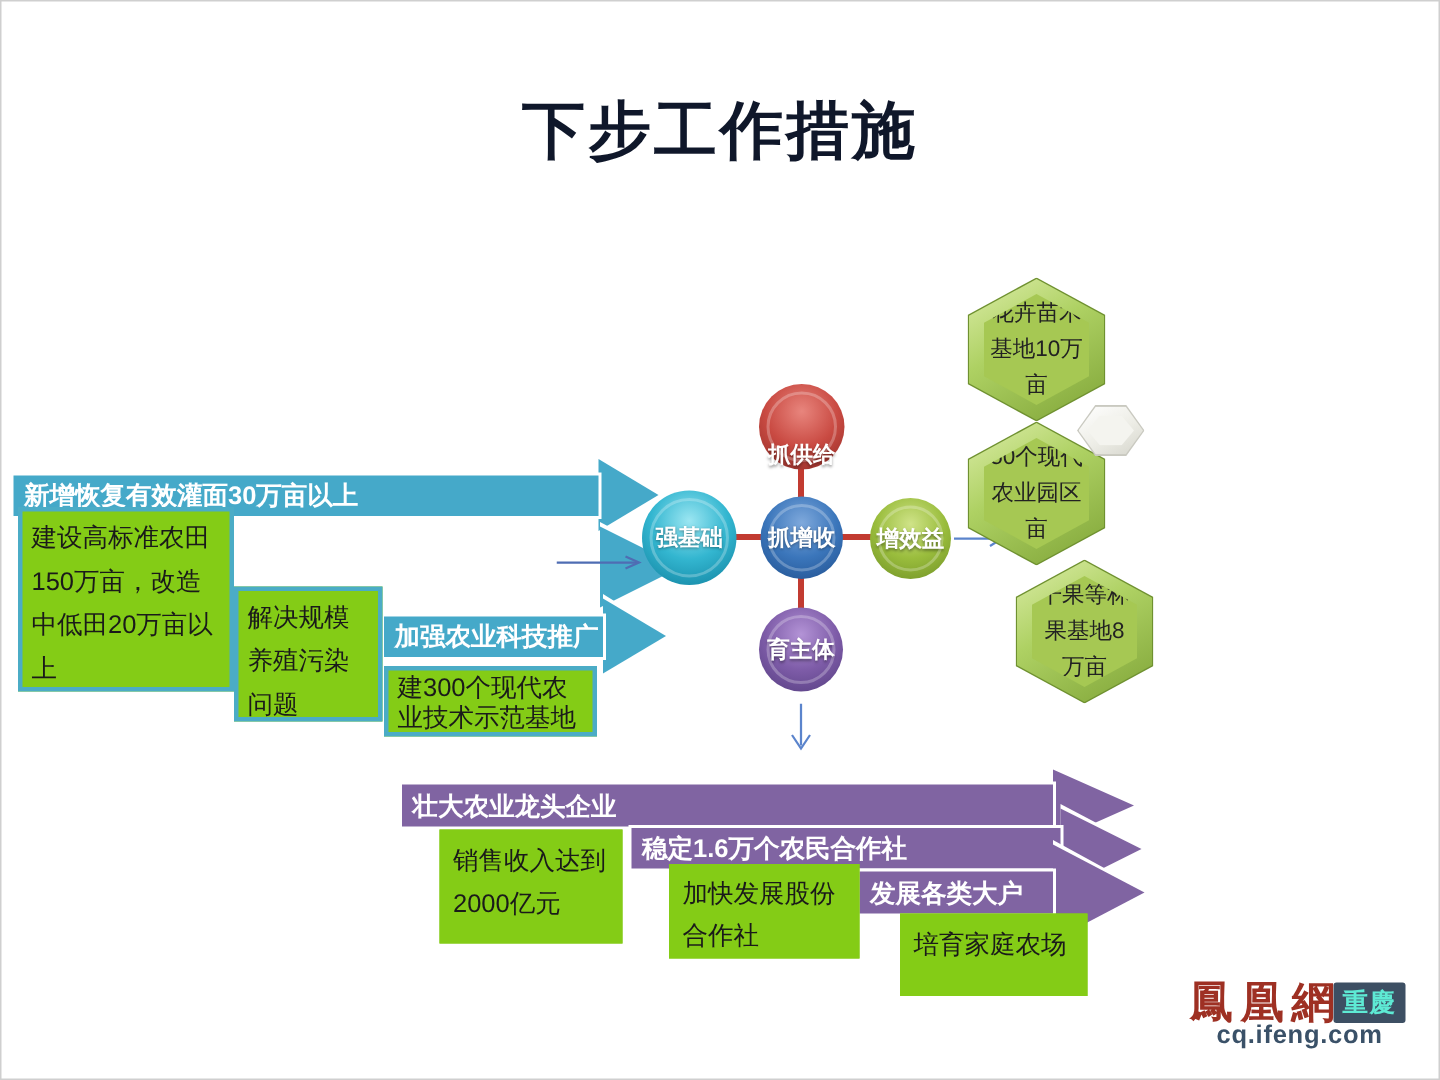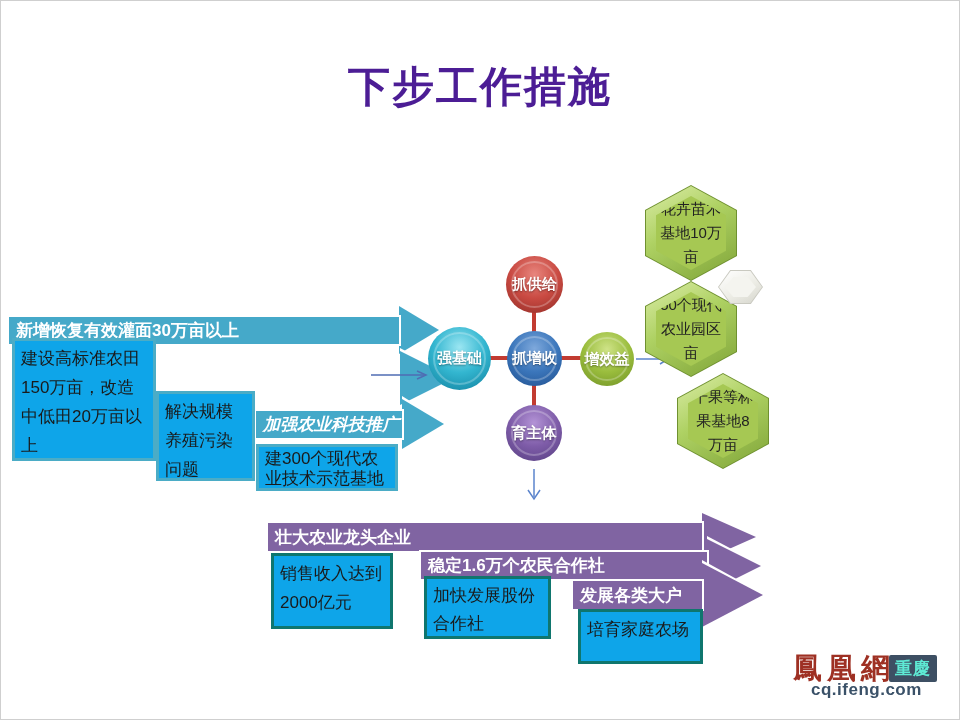--- a/index.html
+++ b/index.html
@@ -1,19 +1,19 @@
 <!DOCTYPE html>
 <html><head>
 <meta charset="utf-8">
 <style>
   html,body{margin:0;padding:0;background:#fff;}
   .slide{position:relative;width:958px;height:718px;border:1px solid #cfcfcf;background:#fff;
          font-family:"Liberation Sans",sans-serif;overflow:hidden;}
   .title{position:absolute;left:0;top:58px;width:100%;text-align:center;margin:0;
-         font-size:42px;font-weight:600;color:#4c1d95;letter-spacing:2px;}
+         font-size:42px;font-weight:600;color:#0f172a;letter-spacing:2px;}
 
   
   .arr{position:absolute;inset:0;pointer-events:none;}
   .a1{z-index:5}.a2{z-index:6}.a3{z-index:7}.p1{z-index:8}.p2{z-index:9}.p3{z-index:10}
   .bd{position:absolute;display:flex;align-items:center;color:#fff;font-weight:bold;font-size:17px;
       padding-left:7px;white-space:nowrap;box-shadow:0 0 0 2px #fff;box-sizing:border-box;}
   .teal .bd{background:#45A9C9;}
   .purp .bd{background:#8064A2;}
   .hd,.hdo{position:absolute;width:0;height:0;border-style:solid;border-color:transparent;}
   .teal .hd{border-left-color:#45A9C9;}
@@ -21,59 +21,59 @@
   .hdo{border-left-color:#fff;}
 
   .a1 .bd{left:8px;top:316px;width:390px;height:27px;}
   .a1 .hdo{left:398px;top:302px;border-width:27px 0 27px 43px;}
   .a1 .hd{left:398px;top:305px;border-width:24px 0 24px 40px;}
 
   .a2 .bd{left:155px;top:363px;width:244px;height:27px;}
   .a2 .hdo{left:399px;top:347px;border-width:30px 0 30px 57px;}
   .a2 .hd{left:399px;top:350px;border-width:27px 0 27px 54px;}
 
-  .a3 .bd{left:255px;top:410px;width:146px;height:27px;font-style:italic;}
+  .a3 .bd{left:255px;top:410px;width:146px;height:27px;}
   .a3 .hdo{left:401px;top:395px;border-width:28px 0 28px 45px;}
   .a3 .hd{left:401px;top:398px;border-width:25px 0 25px 42px;}
 
   .p1 .bd{left:267px;top:522px;width:434px;height:28px;}
   .p1 .hdo{left:701px;top:509px;border-width:27px 0 27px 57px;}
   .p1 .hd{left:701px;top:512px;border-width:24px 0 24px 54px;}
 
   .p2 .bd{left:420px;top:551px;width:286px;height:27px;}
   .p2 .hdo{left:706px;top:535px;border-width:30px 0 30px 57px;}
   .p2 .hd{left:706px;top:538px;border-width:27px 0 27px 54px;}
 
   .p3 .bd{left:572px;top:580px;width:129px;height:28px;}
   .p3 .hdo{left:701px;top:559px;border-width:35px 0 35px 64px;}
   .p3 .hd{left:701px;top:562px;border-width:32px 0 32px 61px;}
 
   
-  .note{position:absolute;background:#0ea5e9;font-size:17px;color:#1a1a1a;z-index:20;
+  .note{position:absolute;background:#84cc16;font-size:17px;color:#1a1a1a;z-index:20;
         padding:3px 6px;line-height:29px;box-sizing:border-box;}
   .tn{border:3px solid #4BACC6;}
-  .pn{border:3px solid #0f766e;}
+  .pn{border:3px solid #84cc16;margin-left:22px;}
   .b1{left:11px;top:337px;width:144px;height:123px;}
   .b2{left:155px;top:390px;width:99px;height:90px;}
   .b3{left:255px;top:443px;width:142px;height:47px;line-height:20px;padding-top:2px;}
   .pb1{left:270px;top:552px;width:122px;height:76px;}
   .pb2{left:423px;top:575px;width:127px;height:63px;line-height:28px;}
   .pb3{left:577px;top:608px;width:125px;height:55px;}
 
   
   .hub-h{position:absolute;left:458px;top:355px;width:148px;height:4px;background:#C23B31;z-index:12;}
   .hub-v{position:absolute;left:531px;top:283px;width:4px;height:150px;background:#C23B31;z-index:12;}
   .circle{position:absolute;border-radius:50%;display:flex;align-items:center;justify-content:center;
           color:#fff;font-weight:bold;font-size:15px;z-index:15;text-shadow:0 1px 2px rgba(0,0,0,.4);}
   .circle::after{content:"";position:absolute;inset:5px;border-radius:50%;
           border:2px solid rgba(255,255,255,.25);}
   .c-left{left:427px;top:326px;width:63px;height:63px;
           background:radial-gradient(circle at 50% 32%,#9BE6F2 0%,#33B6D0 48%,#0F7F9D 100%);}
   .c-top{left:505px;top:255px;width:57px;height:57px;
-          background:radial-gradient(circle at 50% 32%,#E8857D 0%,#C94A42 50%,#8F2B25 100%);}
+          background:radial-gradient(circle at 50% 32%,#E8857D 0%,#C94A42 50%,#8F2B25 100%);align-items:flex-end;}
   .c-center{left:506px;top:330px;width:55px;height:55px;
           background:radial-gradient(circle at 50% 32%,#7FA9DC 0%,#3B76BB 50%,#1F4E8C 100%);}
   .c-right{left:579px;top:331px;width:54px;height:54px;
           background:radial-gradient(circle at 50% 32%,#CFE388 0%,#9ABD3D 50%,#6E8F24 100%);}
   .c-bottom{left:505px;top:404px;width:56px;height:56px;
           background:radial-gradient(circle at 50% 32%,#B393D6 0%,#7E5CA8 50%,#533C7E 100%);}
 
   
   .hex{position:absolute;width:92px;height:96px;z-index:14;}
   .hex .lay{position:absolute;clip-path:polygon(50% 0,100% 26%,100% 74%,50% 100%,0 74%,0 26%);}

